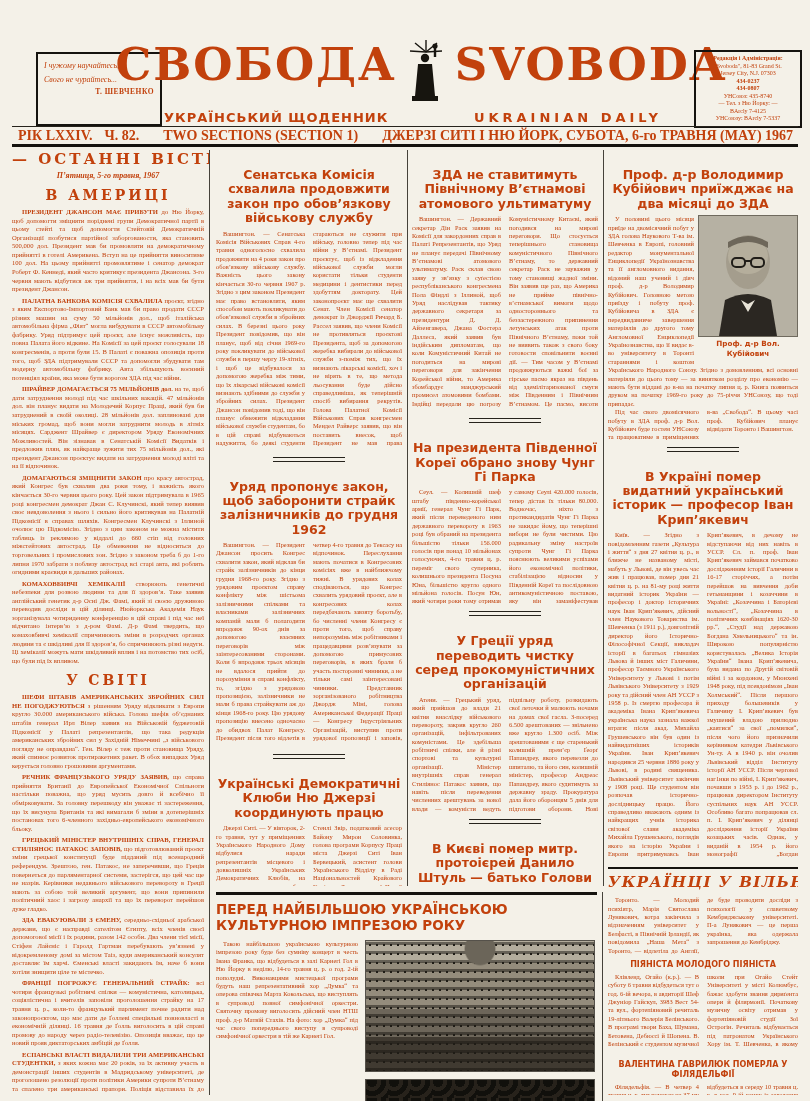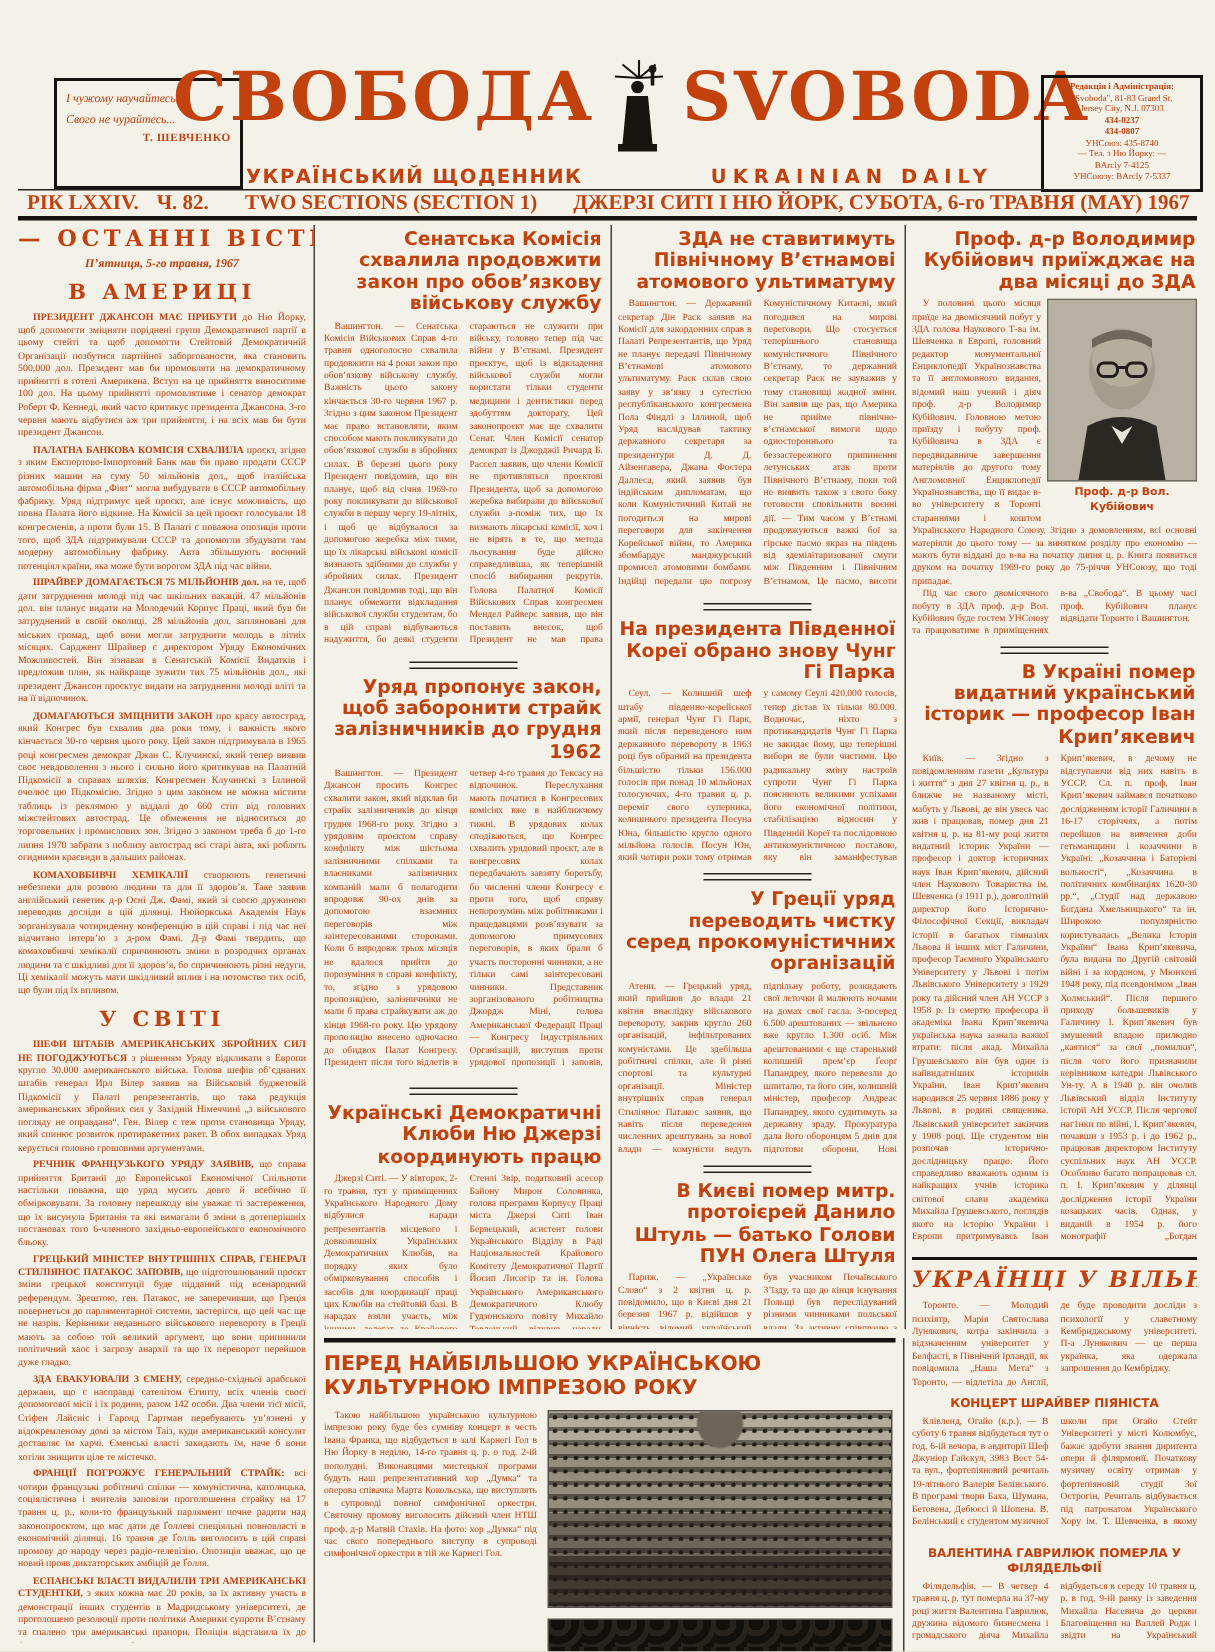--- a/index.html
+++ b/index.html
@@ -37,21 +37,21 @@
           border-right:1px solid #45423a;padding-right:5px;}
   
   .ov-head{font-family:"DejaVu Serif",serif;font-weight:700;font-size:15px;letter-spacing:3px;
            text-align:center;white-space:nowrap;}
   .ov-date{font-style:italic;font-weight:700;font-size:8px;text-align:center;margin:3px 0 7px;}
   .sec-head{font-family:"DejaVu Serif",serif;font-weight:700;font-size:14px;letter-spacing:3px;
             text-align:center;margin:7px 0 5px;}
   .ni{font-size:6.6px;line-height:1.3;text-align:justify;margin:0 0 3px;text-indent:10px;}
   .ld{font-weight:700;}
   .h2{font-family:"DejaVu Sans",sans-serif;font-weight:700;font-size:12.5px;line-height:1.15;
-      text-align:right;margin:2px 1px 4px;}
+      text-align:center;margin:18px 1px 4px;}
   .h3{font-family:"DejaVu Sans",sans-serif;font-weight:700;font-size:8px;text-align:center;
       margin:5px 10px 3px;line-height:1.25;}
   .bt{font-size:6.4px;line-height:1.31;text-align:justify;overflow:hidden;}
   .bt p{margin:0;text-indent:7px;}
   .cols2{column-count:2;column-gap:8px;}
   .sep{height:3px;border-top:1px solid #26231c;border-bottom:1px solid #26231c;width:72px;margin:5px auto;}
   .free-head{font-family:"DejaVu Serif",serif;font-weight:700;font-style:italic;font-size:15px;
              letter-spacing:1.5px;text-align:center;border-top:2px solid #15130f;
              padding:4px 0 2px;margin:6px 0 3px;white-space:nowrap;}
   
@@ -224,21 +224,21 @@
       </div>
     <div class="sep"></div>
     <div class="h2">В Україні помер видатний український історик — професор Іван Крип’якевич</div>
     <div class="bt cols2" style="max-height:330px;">
         <p>Київ. — Згідно з повідомленням газети „Культура і життя“ з дня 27 квітня ц. р., в ближче не названому місті, мабуть у Львові, де він увесь час жив і працював, помер дня 21 квітня ц. р. на 81-му році життя видатний історик України — професор і доктор історичних наук Іван Крип’якевич, дійсний член Наукового Товариства ім. Шевченка (з 1911 р.), довголітній директор його Історично-Філософічної Секції, викладач історії в багатьох гімназіях Львова й інших міст Галичини, професор Таємного Українського Університету у Львові і потім Львівського Університету з 1929 року та дійсний член АН УССР з 1958 р. Із смертю професора й академіка Івана Крип’якевича українська наука зазнала важкої втрати: після акад. Михайла Грушевського він був один із найвидатніших істориків України. Іван Крип’якевич народився 25 червня 1886 року у Львові, в родині священика. Львівський університет закінчив у 1908 році. Ще студентом він розпочав історично-дослідницьку працю. Його справедливо вважають одним із найкращих учнів історика світової слави академіка Михайла Грушевського, поглядів якого на історію України і Европи притримувавсь Іван Крип’якевич, в дечому не відступаючи від них навіть в УССР. Сл. п. проф. Іван Крип’якевич займався початково дослідженням історії Галичини в 16-17 сторіччях, а потім перейшов на вивчення доби гетьманщини і козаччини в Україні: „Козаччина і Баторієві вольності“, „Козаччина в політичних комбінаціях 1620-30 рр.“, „Студії над державою Богдана Хмельницького“ та ін. Широкою популярністю користувалась „Велика Історія України“ Івана Крип’якевича, була видана по Другій світовій війні і за кордоном, у Мюнхені 1948 року, під псевдонімом „Іван Холмський“. Після першого приходу большевиків у Галичину І. Крип’якевич був змушений владою прилюдно „каятися“ за свої „помилки“, після чого його призначили керівником катедри Львівського Ун-ту. А в 1940 р. він очолив Львівський відділ Інституту історії АН УССР. Після чергової наг1нки по війні, І. Крип’якевич, почавши з 1953 р. і до 1962 р., працював директором Інституту суспільних наук АН УССР. Особливо багато попрацював сл. п. І. Крип’якевич у ділянці дослідження історії України козацьких часів. Однак, у виданій в 1954 р. його монографії „Богдан Хмельницький“ є чимало вимушених режимом місць, а ще більше антиісторичних тверджень у його праці „Зв’язки Західної України з Росією до середини 17 століття“, де — на вимогу компартії — був змушений „доводити“ спільність боротьби українців і росіян проти ворогів-загарбників. Та навіть і в такого типу працях за совєтських часів сл. п. Іван Крип’якевич зумів зібрати й опублікувати чимало не відомих раніше історичних матеріялів й документів.</p>
       </div>
     <div class="free-head">УКРАЇНЦІ У ВІЛЬНІМ СВІТІ</div>
     <div class="bt cols2" style="max-height:66px;">
         <p>Торонто. — Молодий психіятр, Марія Святослава Лунякович, котра закінчила з відзначенням університет у Белфасті, в Північній Ірландії, як повідомила „Наша Мета“ з Торонто, — відлетіла до Англії, де буде проводити досліди з психології у славетному Кембриджському університеті. П-а Лунякович — це перша українка, яка одержала запрошення до Кембріджу.</p>
       </div>
-    <div class="h3">КОНЦЕРТ ШРАЙВЕР ПІЯНІСТА</div>
+    <div class="h3">ПІЯНІСТА МОЛОДОГО ПІЯНІСТА</div>
     <div class="bt cols2" style="max-height:82px;">
         <p>Клівленд, Огайо (к.р.). — В суботу 6 травня відбудеться тут о год. 6-ій вечора, в авдиторії Шеф Джуніор Гайскул, 3983 Вест 54-та вул., фортепіяновий речиталь 19-літнього Валерія Белінського. В програмі твори Баха, Шумана, Бетовена, Дебюссі й Шопена. В. Белінський є студентом музичної школи при Огайо Стейт Університеті у місті Колюмбус, бажає здобути звання дириґента опери й філярмонії. Початкову музичну освіту отримав у фортепіяновій студії Зої Острогін. Речиталь відбувається під патронатом Українського Хору ім. Т. Шевченка, в якому співав наш молодий піяніст під батутою Ярослава Барнича в 1961-62 рр.</p>
       </div>
     <div class="h3">ВАЛЕНТИНА ГАВРИЛЮК ПОМЕРЛА У ФІЛЯДЕЛЬФІЇ</div>
     <div class="bt cols2" style="max-height:80px;">
         <p>Філядельфія. — В четвер 4 травня ц. р. тут померла на 37-му році життя Валентина Гаврилюк, дружина відомого бизнесмена і громадського діяча Михайла Гаврилюка. Осиротила троє дітей — Любу, Володимира і Зіну. Похорон Покійної відбудеться в середу 10 травня ц. р. в год. 9-ій ранку із заведення Михайла Насевича до церкви Благовіщення на Валлей Родж і звідти на Український Католицький Цвинтар на Факс Чейзі.</p>
       </div>
   </div>
 
   <div class="span23">

